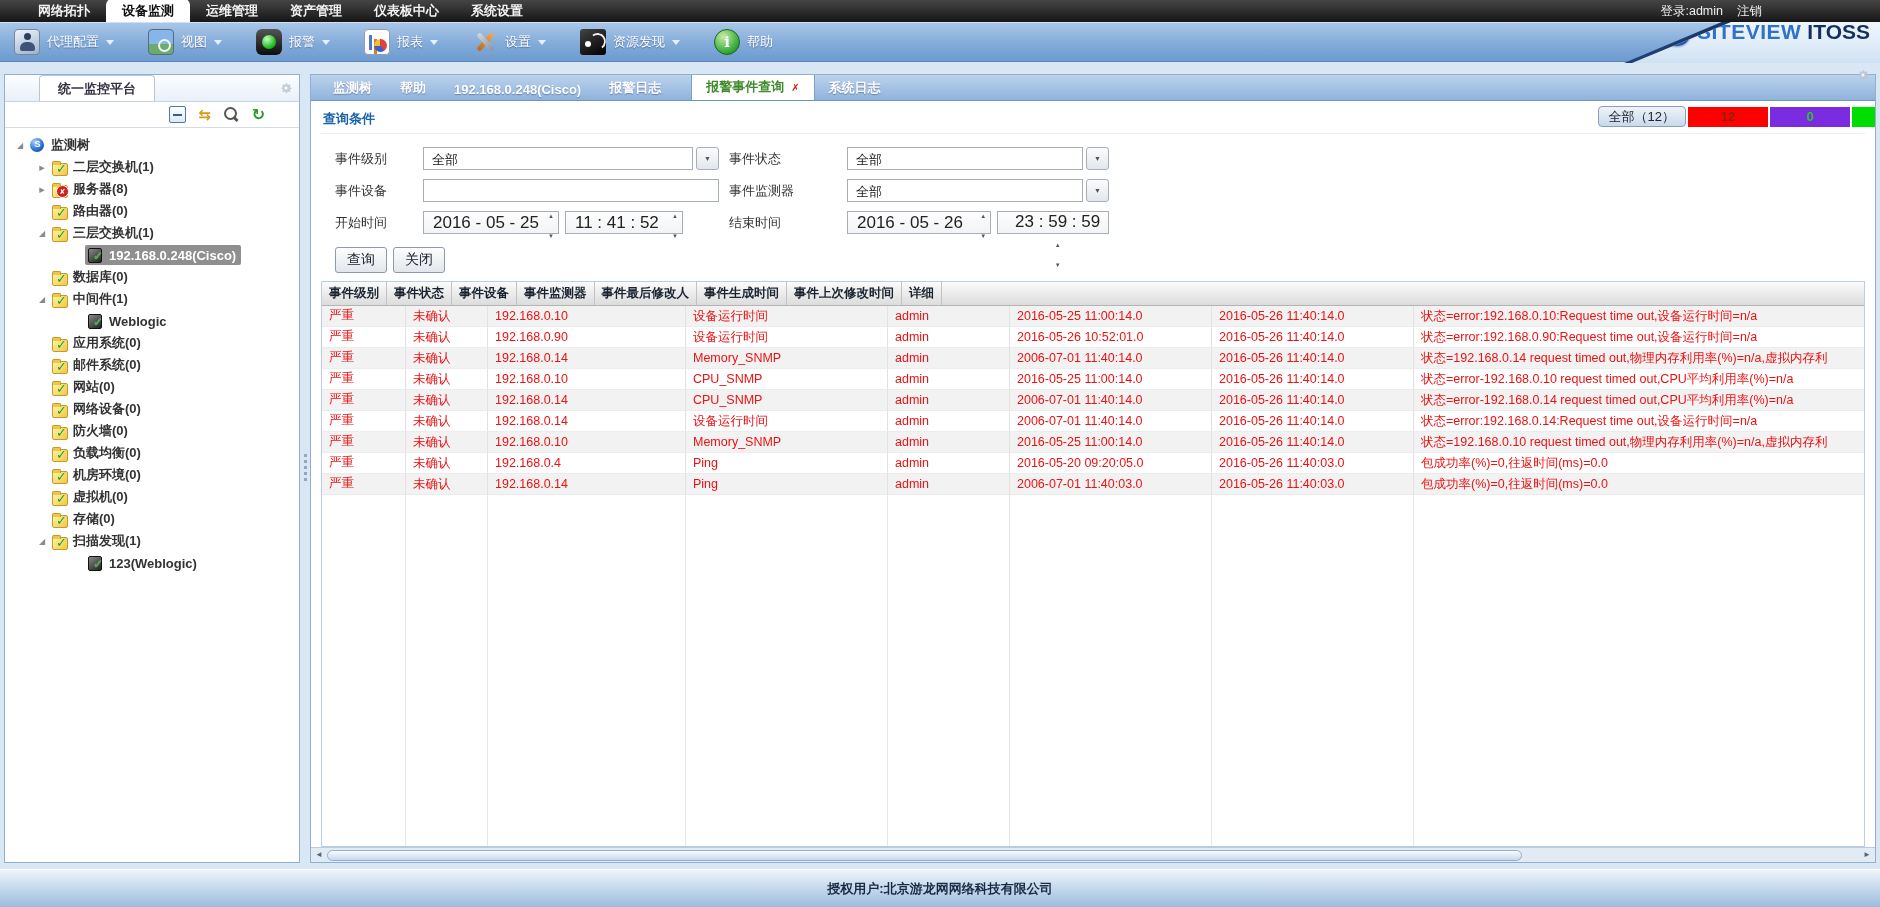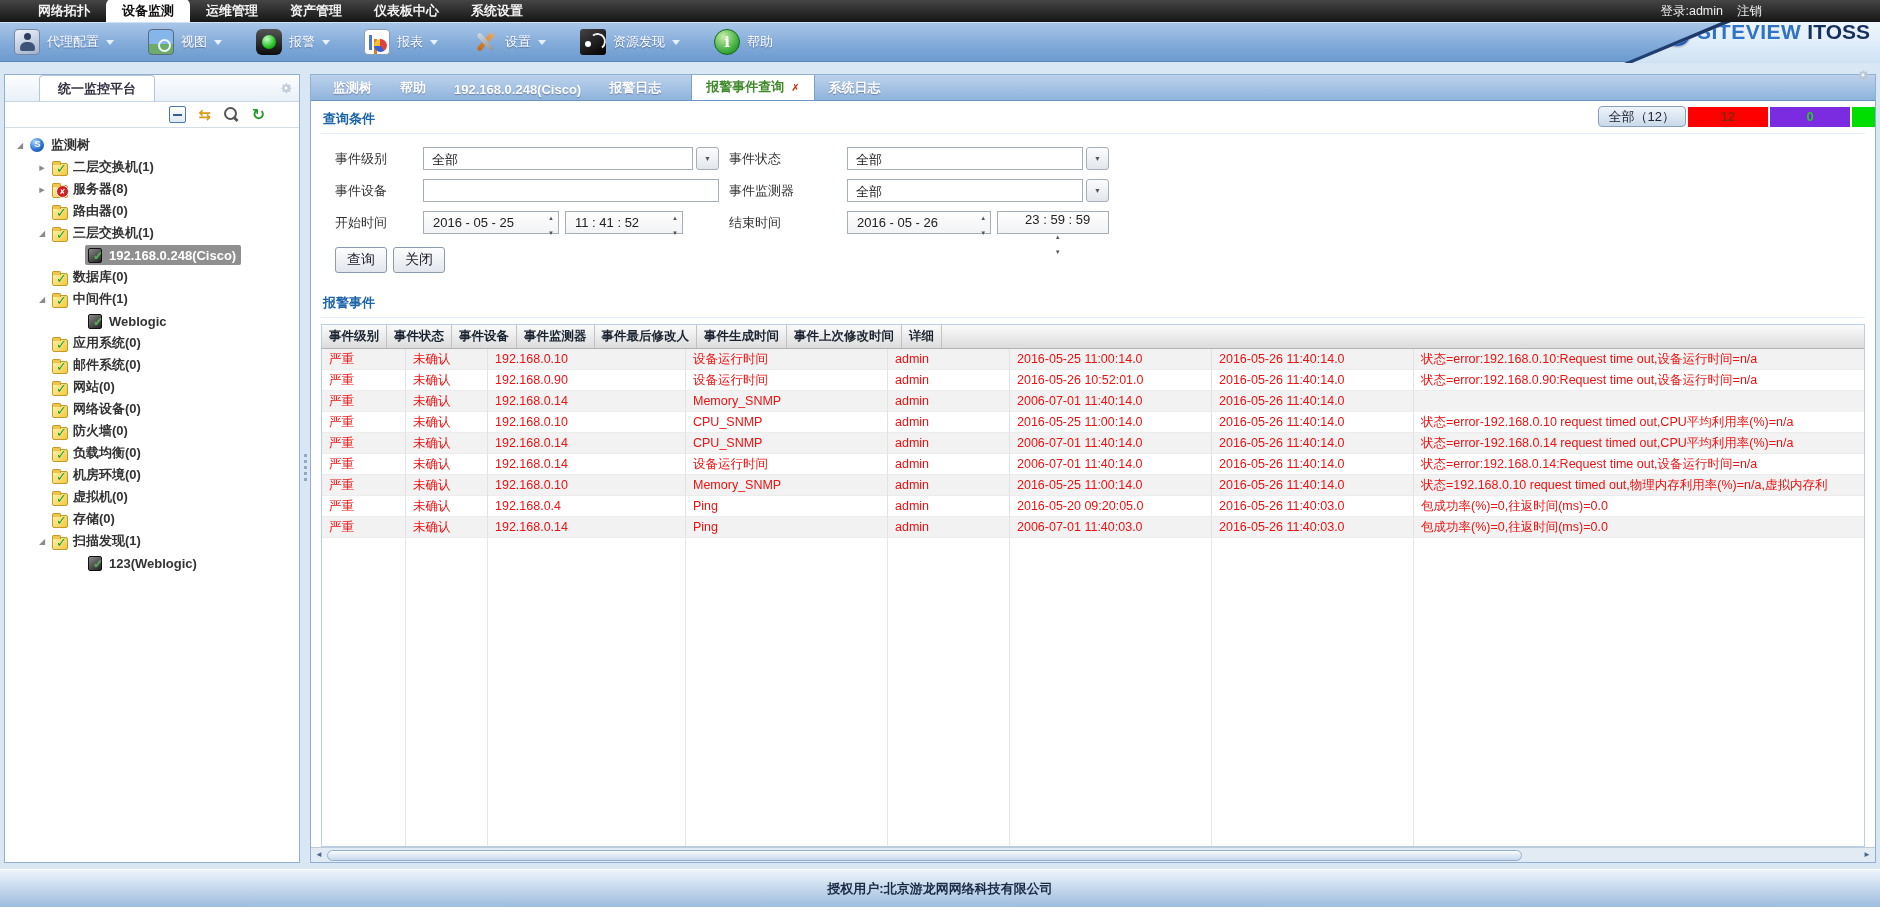--- a/index.html
+++ b/index.html
@@ -111,37 +111,37 @@
   .section-title { color:#1c64a8; font-size:13px; font-weight:bold; }
 
   .query-form { display:grid; grid-template-columns:78px 296px 108px 262px; column-gap:10px; row-gap:9px; margin:13px 0 0 24px; align-items:center; flex:0 0 auto; }
   .flabel { font-size:13px; color:#333; white-space:nowrap; }
   .selwrap { display:flex; gap:3px; align-items:center; }
   .selectbox { height:23px; border:1px solid #a6aeb8; background:#fff; font-size:13px; color:#222; padding:3px 8px; flex:1; white-space:nowrap; overflow:hidden; }
   .selbtn { width:23px; height:23px; border:1px solid #a6aeb8; border-radius:3px; background:linear-gradient(#fcfcfd,#e2e6ec); display:flex; align-items:center; justify-content:center; cursor:pointer; flex:0 0 auto; }
   .selbtn::before { content:"▼"; font-size:7px; color:#555; }
   .textinput { height:23px; border:1px solid #a6aeb8; background:#fff; flex:1; }
   .timecell { display:flex; gap:6px; }
-  .spinbox { display:inline-flex; align-items:center; justify-content:space-between; border:1px solid #a6aeb8; background:linear-gradient(#fefefe,#f2f3f5); height:23px; padding-left:9px; font-size:13px; color:#222; white-space:nowrap; }
+  .spinbox { display:inline-flex; align-items:center; justify-content:space-between; border:1px solid #a6aeb8; background:linear-gradient(#fefefe,#f2f3f5); height:23px; padding-left:9px; font-size:17px; color:#222; white-space:nowrap; }
   .spin-date1 { width:136px; } .spin-time1 { width:118px; } .spin-date2 { width:150px; } .spin-time2 { width:116px;flex-direction:column; }
   .spinner { display:inline-flex; flex-direction:column; justify-content:center; padding:0 4px; cursor:pointer; }
   .spin-up::before { content:"▲"; font-size:6px; color:#555; line-height:6px; }
   .spin-dn::before { content:"▼"; font-size:6px; color:#555; line-height:6px; }
   .form-buttons { display:flex; gap:6px; margin:13px 0 2px 24px; flex:0 0 auto; }
   .btn { border:1px solid #8a9ab0; background:linear-gradient(#fdfdfd,#e2e6ec); border-radius:3px; padding:3px 11px; font-size:14px; color:#223; cursor:pointer; }
 
   
   .events-head { margin-top:10px; }
   .table { border:1px solid #b9cfe4; margin:6px 10px 0 10px; display:flex; flex-direction:column; flex:1; overflow:hidden; }
   .thead { display:flex; background:linear-gradient(#fbfbfb,#dcdcdc); border-bottom:1px solid #b4b4b4; flex:0 0 auto; }
   .th { padding:3px 7px; font-size:12.5px; font-weight:bold; color:#1a2430; border-right:1px solid #c2c2c2; white-space:nowrap; overflow:hidden; cursor:pointer; }
   .tr { display:flex; height:21px; line-height:20px; flex:0 0 auto; }
   .tbody > div.tr:nth-of-type(odd) { background:#f2f2f2; }
   .td { padding:0 7px; font-size:12.5px; color:#ee1111; border-right:1px solid #e2e2e2; border-bottom:1px solid #ececec; white-space:nowrap; overflow:hidden; }
-  .c0 { width:84px; flex:0 0 auto; } .c1 { width:82px; flex:0 0 auto; } .c2 { width:198px; flex:0 0 auto; }
+  .c0 { width:84px; flex:0 0 auto;font-family:Liberation Mono, monospace; } .c1 { width:82px; flex:0 0 auto; } .c2 { width:198px; flex:0 0 auto; }
   .c3 { width:202px; flex:0 0 auto; } .c4 { width:122px; flex:0 0 auto; } .c5 { width:202px; flex:0 0 auto; }
   .c6 { width:202px; flex:0 0 auto; } .c7 { flex:1; border-right:none; }
   .grid-fill { display:flex; flex:1; }
   .grid-fill > div { border-right:1px solid #e6e6e6; }
   .grid-fill > .c7 { border-right:none; }
 
   
   .hscroll { height:15px; background:#e2eaf3; border-top:1px solid #bccbdb; display:flex; align-items:center; flex:0 0 auto; }
   .harrow { width:16px; text-align:center; font-size:8px; color:#4a6a8a; cursor:pointer; line-height:14px; }
   .harrow.left::before { content:"◄"; }
@@ -530,23 +530,20 @@
                 </span>
             </span>
           </span>
         </div>
 
         <div class="form-buttons">
           <button class="btn">查询</button>
           <button class="btn">关闭</button>
         </div>
 
-        <div class="section-head events-head">
-          <span class="section-title">报警事件</span>
-        </div>
 
         <div class="table">
           <div class="thead">
 
               <div class="th">事件级别</div>
 
               <div class="th">事件状态</div>
 
               <div class="th">事件设备</div>
 
@@ -585,20 +582,21 @@
               </div>
 
               <div class="tr">
                 <div class="td c0">严重</div>
                 <div class="td c1">未确认</div>
                 <div class="td c2">192.168.0.14</div>
                 <div class="td c3">Memory_SNMP</div>
                 <div class="td c4">admin</div>
                 <div class="td c5">2006-07-01 11:40:14.0</div>
                 <div class="td c6">2016-05-26 11:40:14.0</div>
+                <div class="td c7">状态=192.168.0.14 request timed out,物理内存利用率(%)=n/a,虚拟内存利</div>
               </div>
 
               <div class="tr">
                 <div class="td c0">严重</div>
                 <div class="td c1">未确认</div>
                 <div class="td c2">192.168.0.10</div>
                 <div class="td c3">CPU_SNMP</div>
                 <div class="td c4">admin</div>
                 <div class="td c5">2016-05-25 11:00:14.0</div>
                 <div class="td c6">2016-05-26 11:40:14.0</div>

